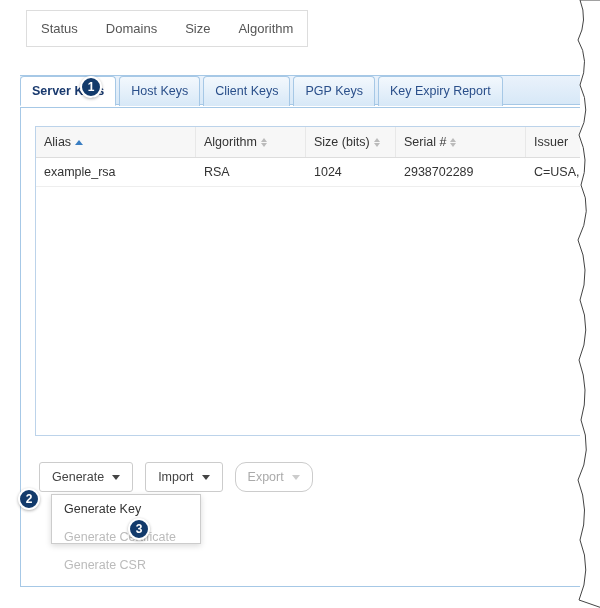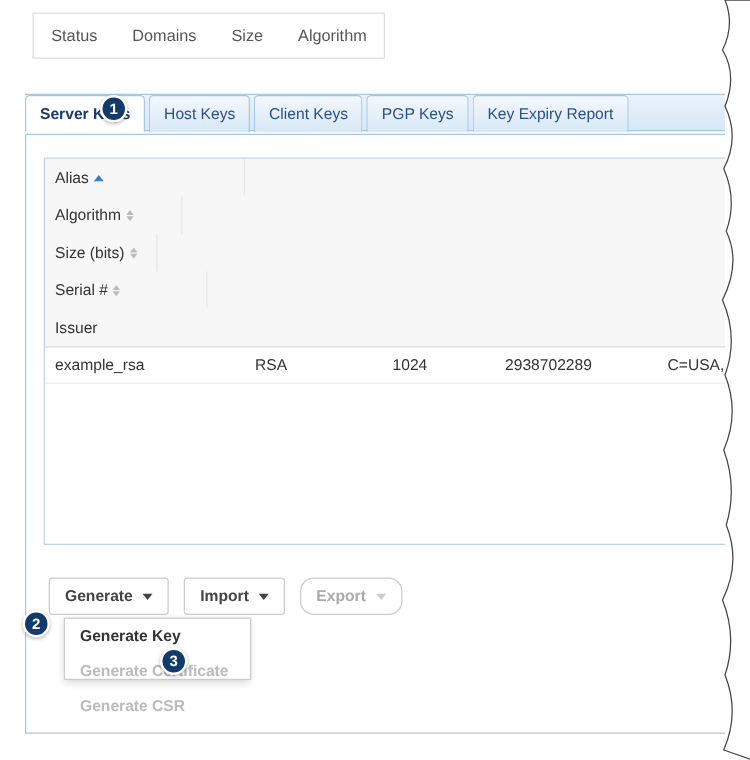--- a/index.html
+++ b/index.html
@@ -90,21 +90,20 @@
     border: 1px solid #bcd3ea;
     height: 310px;
     display: flex;
     flex-direction: column;
     overflow: hidden;
   }
   .grid-header {
     display: flex;
     background: #f7f7f7;
     border-bottom: 1px solid #ddd;
-    flex-direction: column;
   }
   .grid-header .col {
     padding: 8px 8px;
     font-size: 12.5px;
     color: #333;
     border-right: 1px solid #e8e8e8;
     display: flex;
     align-items: center;
     gap: 4px;
   }
@@ -169,21 +168,21 @@
     position: absolute;
     left: 42px;
     bottom: -52px;
     transform: translateY(0);
     border: 1px solid #ccc;
     background: #fff;
     box-shadow: 0 2px 6px rgba(0,0,0,0.15);
     min-width: 150px;
     z-index: 20;
   }
-  .action-area { position: relative; margin-top: 26px; margin-left:4px;font-weight:bold; }
+  .action-area { position: relative; margin-top: 26px; margin-left:4px; }
   .menu-item {
     padding: 7px 12px;
     font-size: 12.5px;
     color: #333;
     cursor: pointer;
   }
   .menu-item.disabled { color: #bbb; cursor: default; }
   
   .callout {
     position: absolute;

